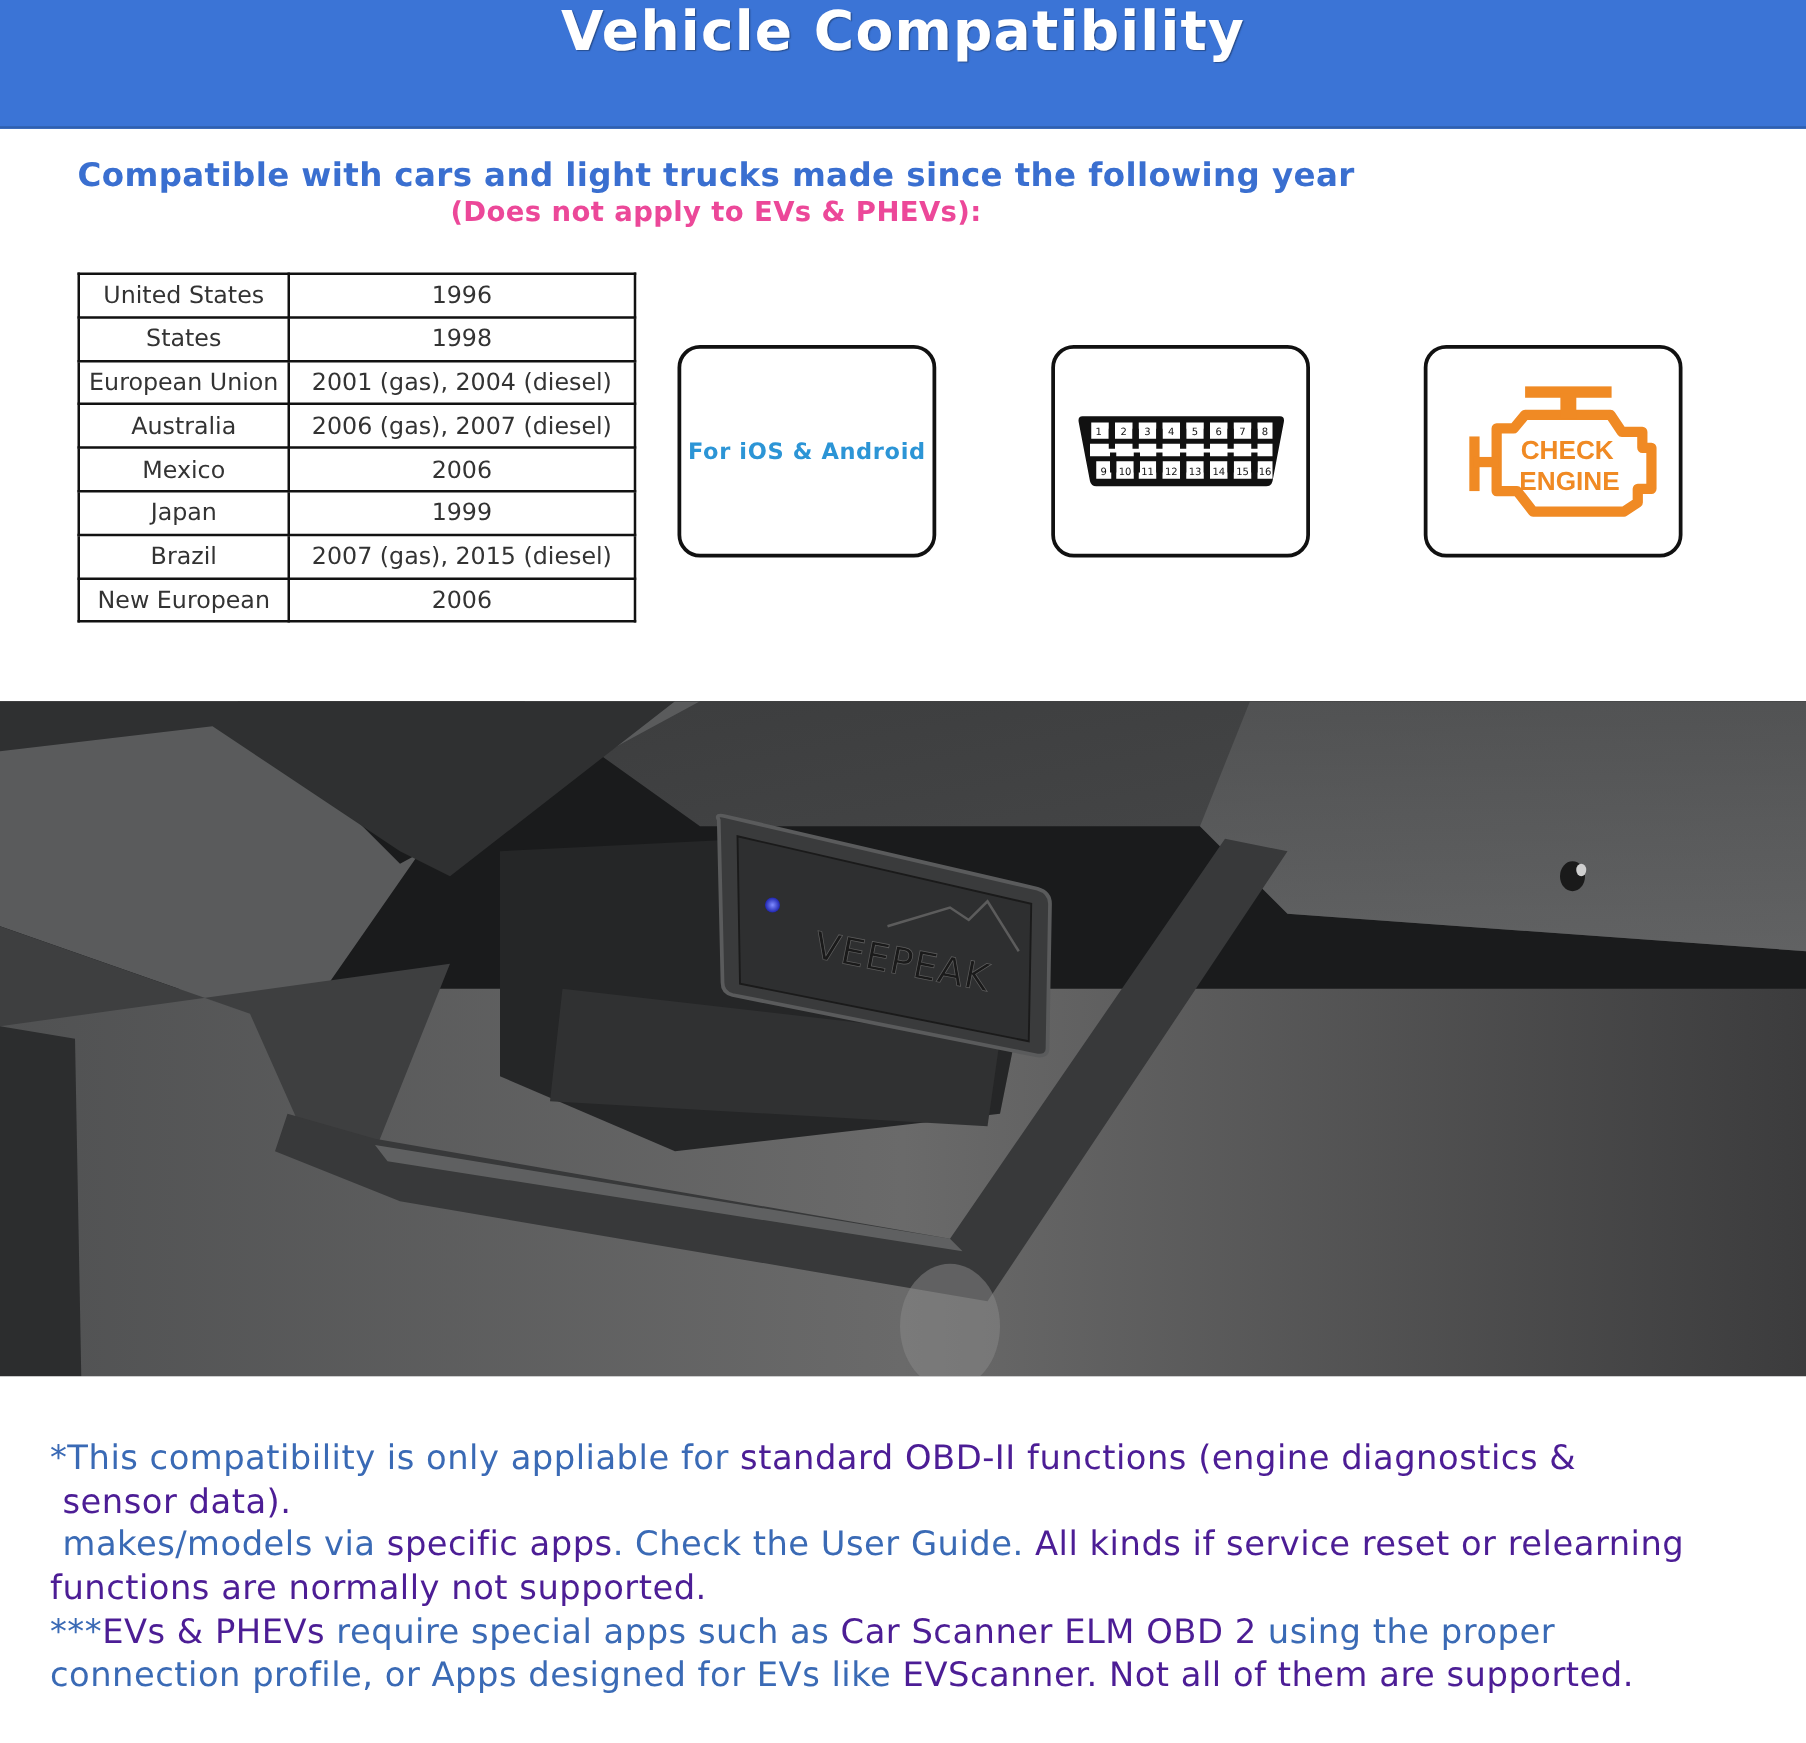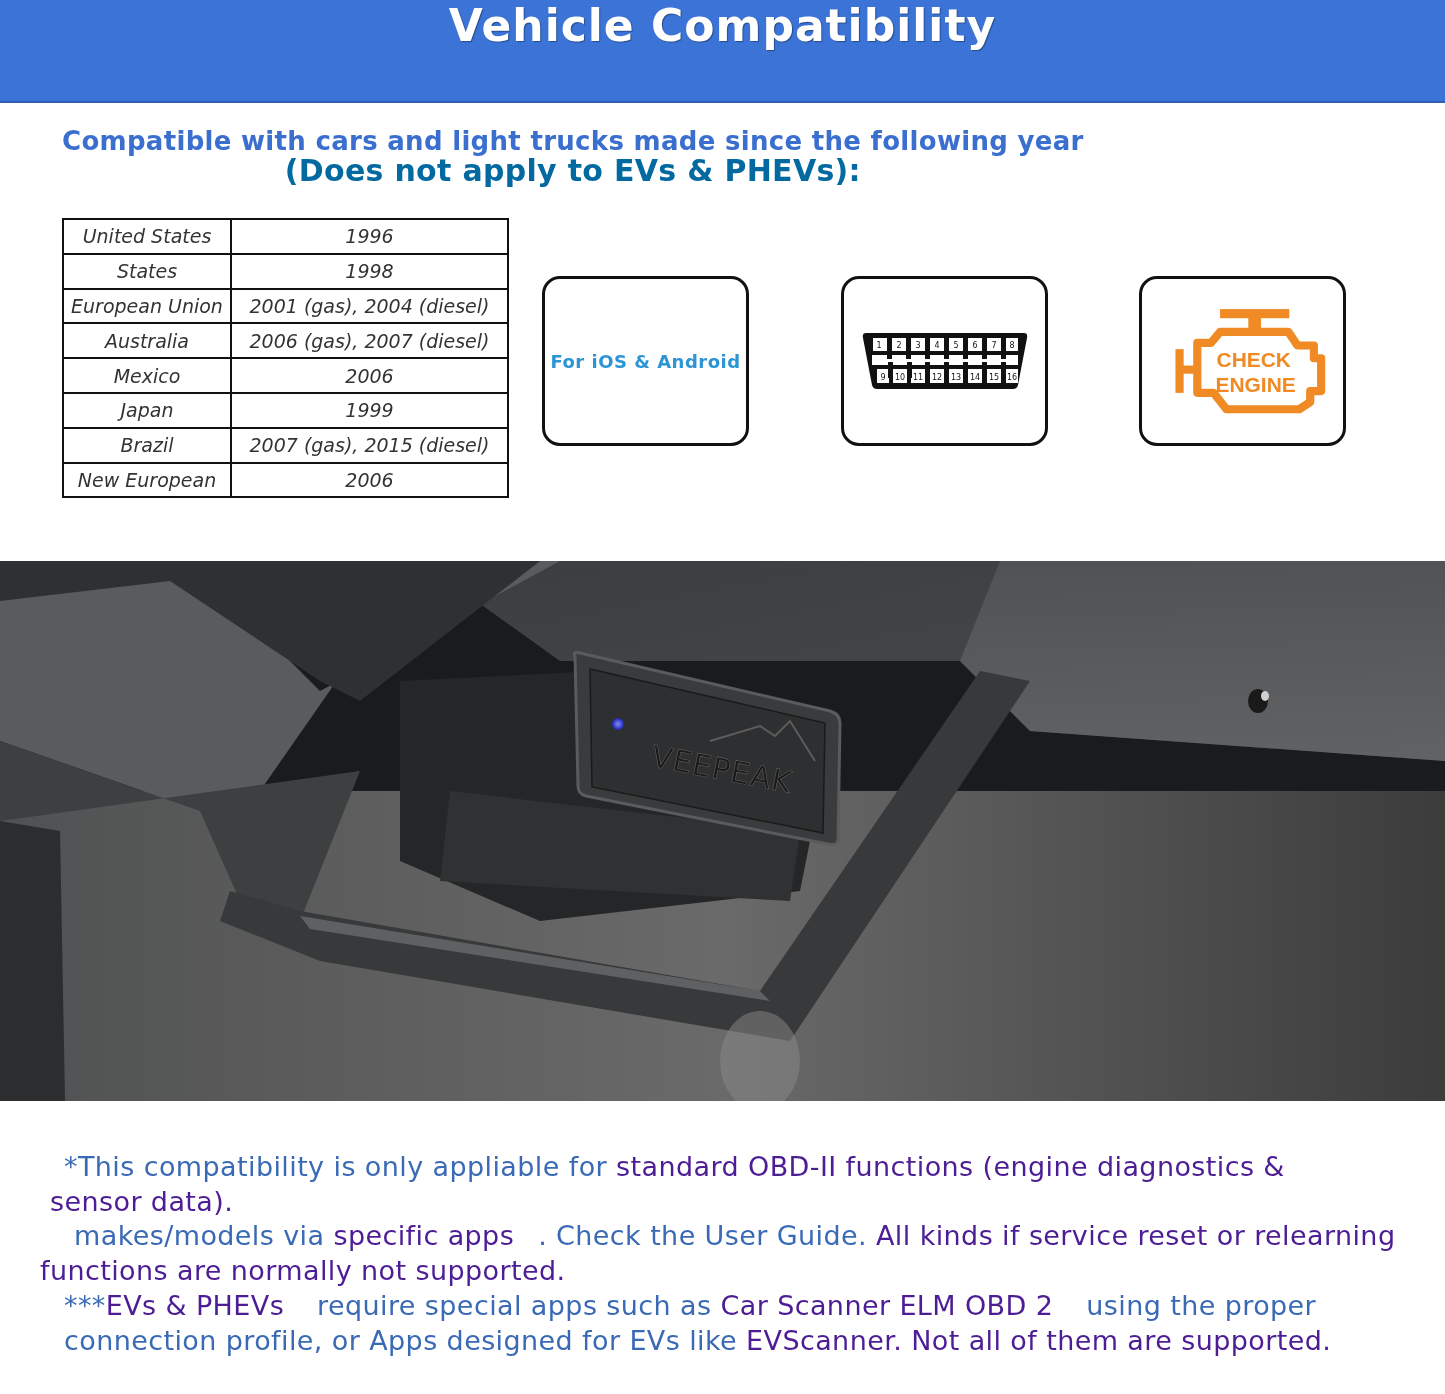--- a/index.html
+++ b/index.html
@@ -13,26 +13,26 @@
     display: flex; justify-content: center;
   }
   .banner-title {
     color: #ffffff; font-family: "DejaVu Sans", sans-serif; font-weight: bold;
     font-size: 44px; letter-spacing: 1px;
     text-shadow: 1px 1px 1px rgba(0,0,0,0.35);
   }
 
   .subhead { position: absolute; left: 62px; top: 126px; font-weight: bold; line-height: 30px; text-align: center; }
   .subhead-line1 { color: #3a6fd0; font-size: 26px; letter-spacing: 0.3px; }
-  .subhead-line2 { color: #0369a1; font-size: 30px; letter-spacing: 0.3px; }
+  .subhead-line2 { color: #ec4899; font-size: 22px; letter-spacing: 0.3px; }
 
   table.compat {
     position: absolute; left: 62px; top: 218px;
     border-collapse: collapse; width: 447px;
-    font-family: "DejaVu Sans", sans-serif; font-size: 19px; color: #333333; font-style: italic;
+    font-family: "DejaVu Sans", sans-serif; font-size: 19px; color: #333333;
   }
   table.compat td {
     border: 2px solid #111111; height: 34.8px; text-align: center; padding: 0 4px;
   }
   table.compat td.country { width: 168px; }
 
   .card {
     position: absolute; top: 276px; width: 207px; height: 170px;
     border: 3px solid #111111; border-radius: 18px; background: #ffffff;
     display: flex; align-items: center; justify-content: center;
@@ -45,21 +45,21 @@
   .photo {
     position: absolute; left: 0; top: 561px; width: 1445px; height: 540px; overflow: hidden;
     background: linear-gradient(180deg, #2a2b2c 0%, #3a3b3c 40%, #4d4e50 100%);
   }
 
   .notes {
     position: absolute; left: 40px; top: 1150px; width: 1400px;
     font-family: "DejaVu Sans", sans-serif; font-size: 27px; line-height: 34.7px;
     letter-spacing: 0.4px;
   }
-  .blue { color: #3a6ab5; margin-left: 24px; }
+  .blue { color: #3a6ab5; }
   .red { color: #4c1d95; }
   .indent { padding-left: 10px; }
 </style>
 </head>
 <body>
 
 <div class="banner">
   <span class="banner-title">Vehicle Compatibility</span>
 </div>
 

